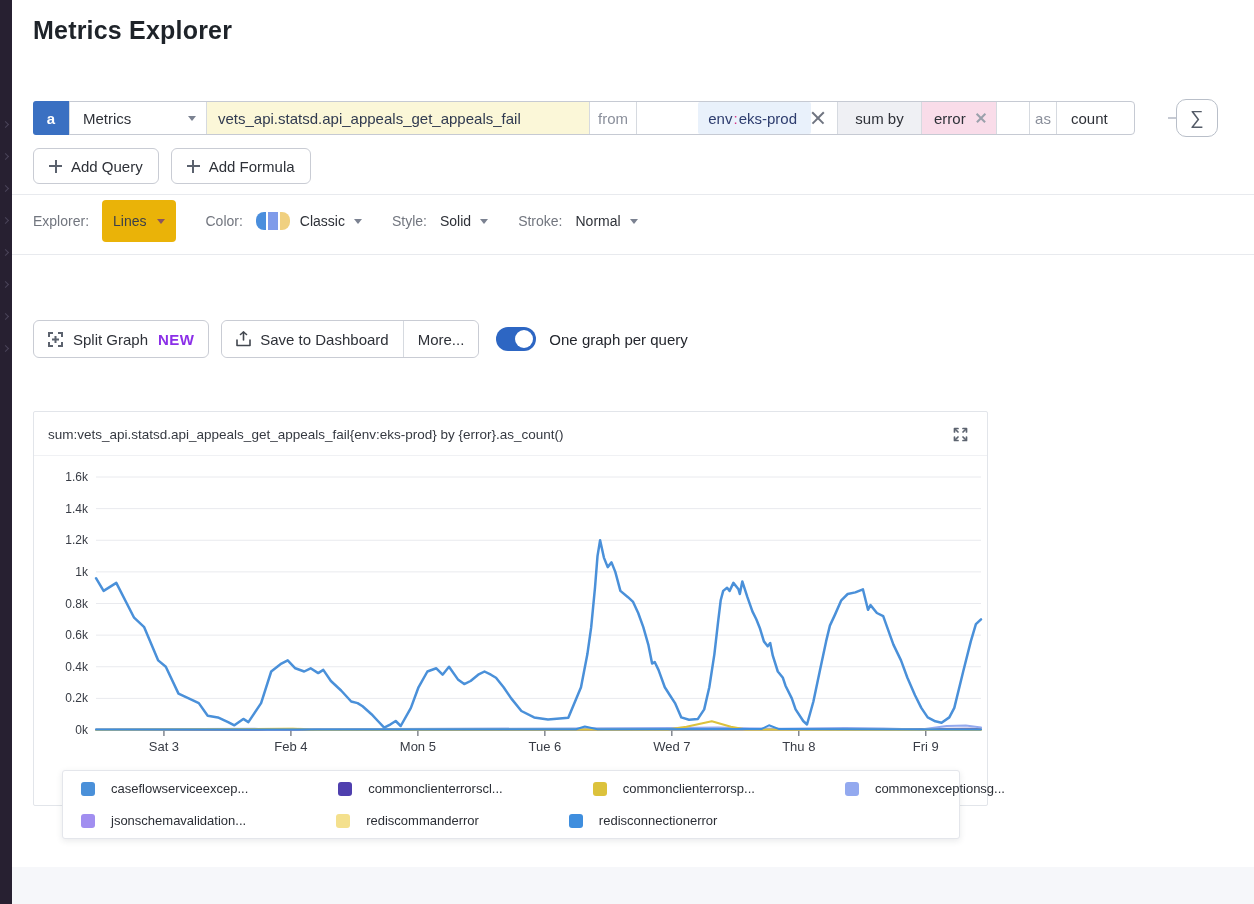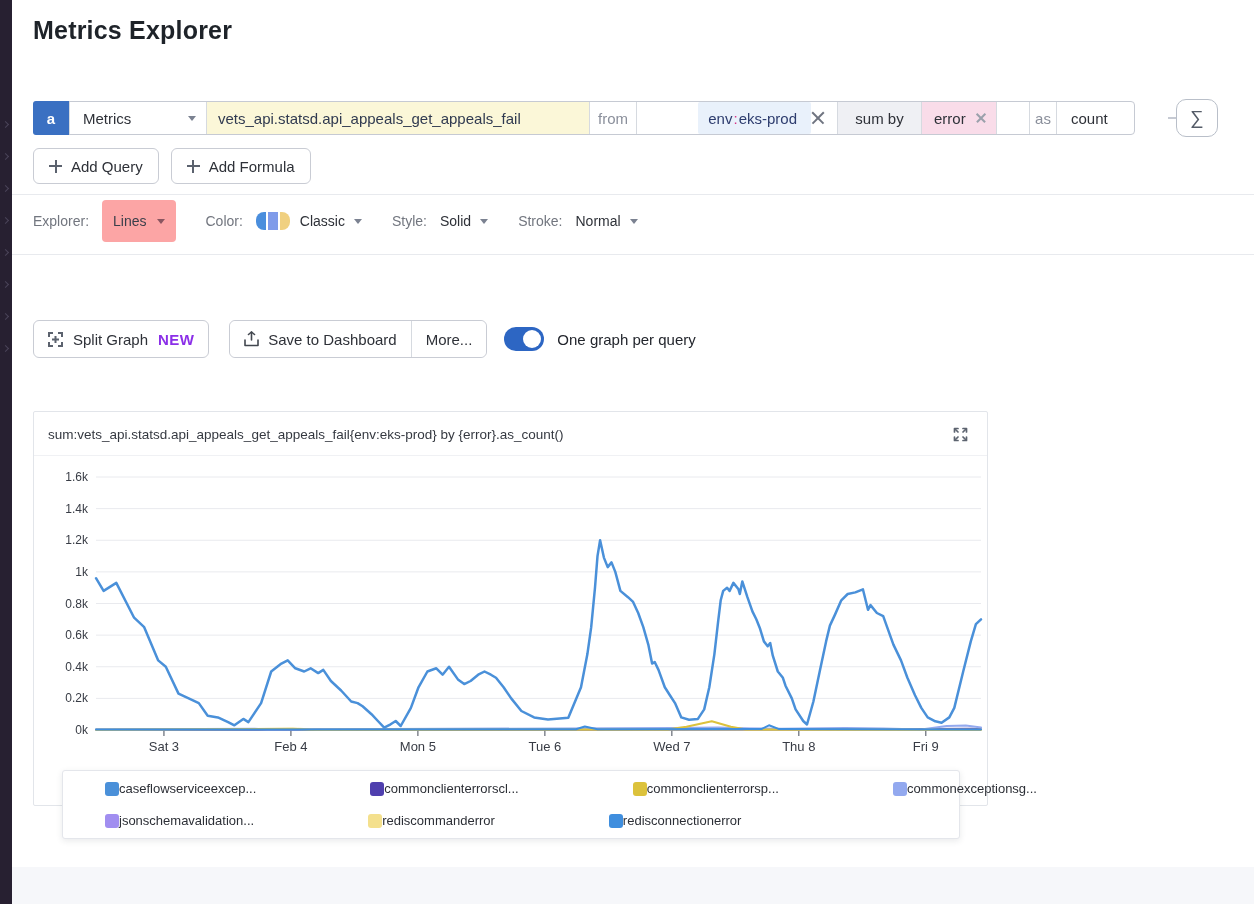--- a/index.html
+++ b/index.html
@@ -53,33 +53,33 @@
   .plus-icon::before, .plus-icon::after { content:""; position:absolute; background:#5b626e; }
   .plus-icon::before { left:5.5px; top:0; width:2px; height:13px; }
   .plus-icon::after { left:0; top:5.5px; width:13px; height:2px; }
 
   .divider { position:absolute; left:0; width:1242px; height:1px; background:#e8eaee; }
 
   
   .display-row { position:absolute; left:21px; top:204px; height:32px; display:flex; align-items:center; font-size:14px; color:#72767f; }
   .display-row .lbl { margin-right:13px; }
   .grp { display:flex; align-items:center; margin-right:30px; }
-  .pill-pink { display:flex; align-items:center; gap:10px; background:#fca5a5; border-radius:4px; height:42px; padding:0 11px; color:#3a3f4a; cursor:pointer; }
+  .pill-pink { display:flex; align-items:center; gap:10px; background:#eab308; border-radius:4px; height:42px; padding:0 11px; color:#3a3f4a; cursor:pointer; }
   .val { color:#2e3138; cursor:pointer; }
   .caret { width:0; height:0; border-left:4.5px solid transparent; border-right:4.5px solid transparent; border-top:5.5px solid #7b8291; display:inline-block; }
   .pill-pink .caret { border-top-color:#8a5560; }
   .val-caret { margin-left:9px; }
   .palette { display:flex; gap:2px; margin-right:10px; }
   .pal-bar { width:10px; height:18px; } 
   .pal-bar:first-child { border-radius:8px 0 0 8px; }
   .pal-bar:last-child { border-radius:0 8px 8px 0; }
 
   
   .toolbar { position:absolute; left:21px; top:319px; display:flex; align-items:center; }
-  .btn-split { height:38px; padding:0 14px; gap:10px; margin-right:20px; }
+  .btn-split { height:38px; padding:0 14px; gap:10px; margin-right:12px; }
   .new-badge { font-size:15px; font-weight:700; color:#8b2fe8; letter-spacing:.4px; }
   .btn-group { display:flex; height:38px; border:1px solid #c9ccd4; border-radius:6px; margin-right:17px; }
   .btn-group .btn { border:none; height:100%; }
   .btn-save { padding:0 14px; gap:9px; }
   .btn-more { padding:0 14px; border-left:1px solid #d6dae0 !important; border-radius:0 6px 6px 0; }
   .toggle { width:40px; height:24px; border-radius:12px; background:#2d66c3; position:relative; cursor:pointer; margin-right:13px; }
   .toggle .knob { position:absolute; right:3px; top:3px; width:18px; height:18px; border-radius:50%; background:#fff; }
   .toggle-label { font-size:15px; color:#23262d; }
 
   
@@ -91,21 +91,21 @@
   .expand-icon { cursor:pointer; flex:none; margin-right:4px; }
   #chart-svg { display:block; }
   .ylab { font-size:12px; fill:#383c45; }
   .xlab { font-size:13px; fill:#383c45; }
 
   
   .legend-card { position:absolute; left:50px; top:769px; width:898px; height:69px; background:#fff;
     border:1px solid #e4e6eb; border-radius:3px; box-shadow:0 2px 6px rgba(40,45,60,.10); z-index:10;
     padding:10px 18px; display:flex; flex-direction:column; justify-content:space-between; }
   .legend-row { display:flex; align-items:center; gap:90px; }
-  .legend-item { display:flex; align-items:center; gap:0; cursor:pointer;margin-left:24px; }
+  .legend-item { display:flex; align-items:center; gap:16px; cursor:pointer; }
   .legend-swatch { width:14px; height:14px; border-radius:3px; flex:none; }
   .legend-label { font-size:13px; color:#2c2f36; white-space:nowrap; }
 
   .footer-strip { position:absolute; left:0; top:866px; width:1242px; height:38px; background:#f6f7fa; }
 </style>
 </head>
 <body>
 
 <div class="rail">
   <span class="chev" style="top:122px"></span>

